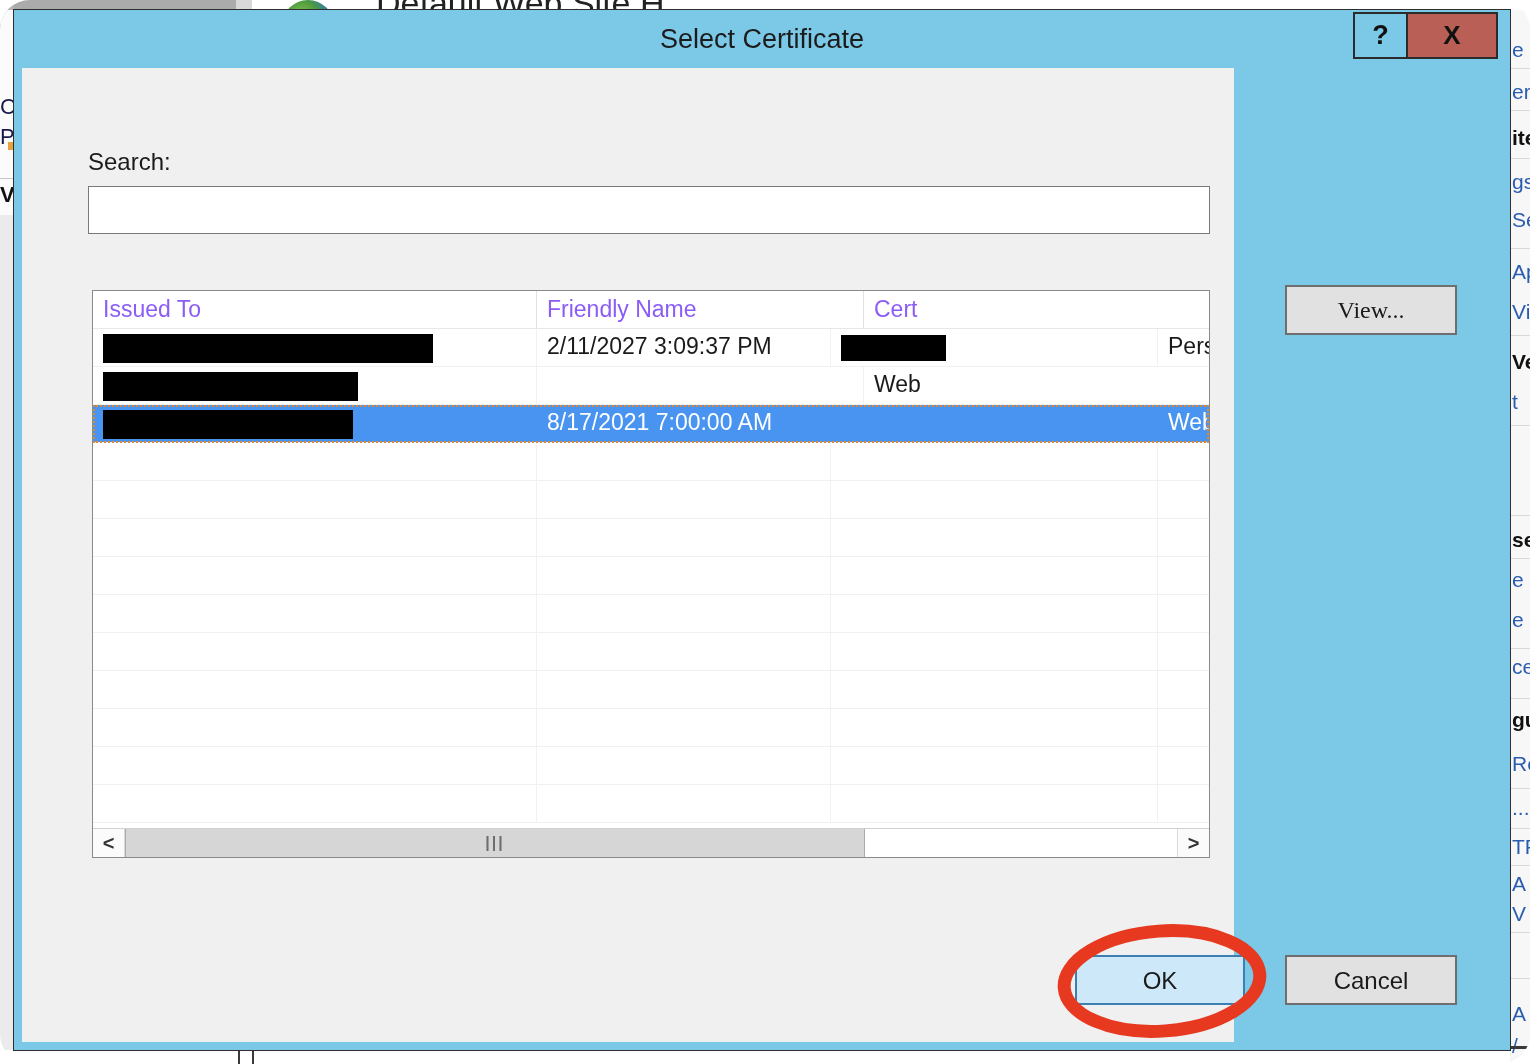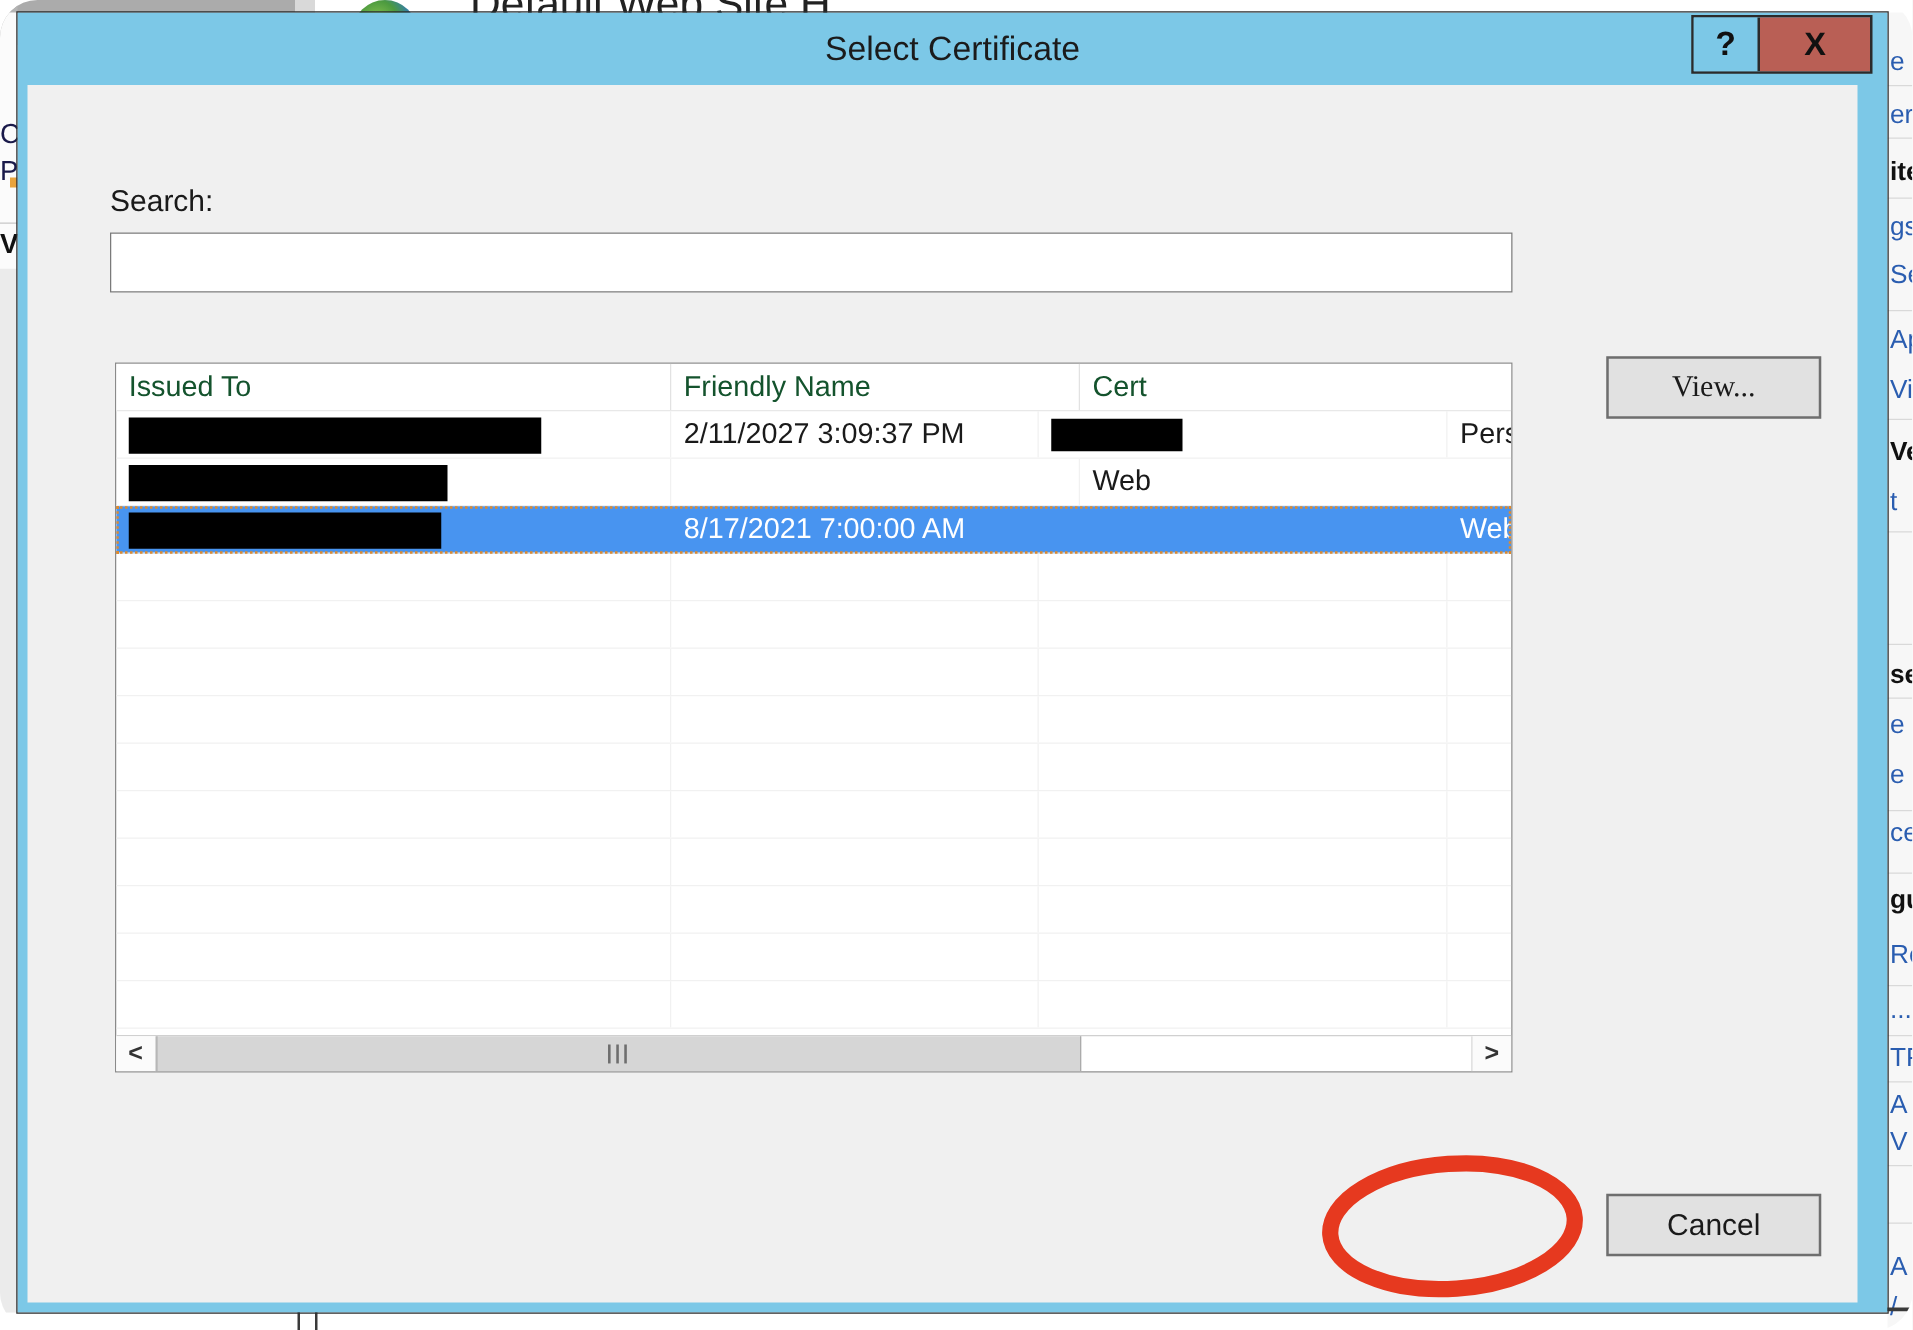--- a/index.html
+++ b/index.html
@@ -35,30 +35,30 @@
   .dialog { position:absolute; left:14px; top:10px; width:1496px; height:1040px;
             background:#7cc8e7; outline:1px solid #2e2e2e; z-index:2; }
   .titlebar { position:relative; width:100%; height:58px; }
   .title { position:absolute; left:0; right:0; top:14px; text-align:center; font-size:27px; color:#1b1b1b; }
   .winbtns { position:absolute; right:12px; top:2px; display:flex; border:2px solid #2b2b2b; height:47px; }
   .btn-help { width:53px; background:#7cc8e7; color:#111; font-size:27px; font-weight:bold;
               display:flex; align-items:center; justify-content:center; border-right:2px solid #2b2b2b; cursor:default; }
   .btn-close { width:88px; background:#b95f55; color:#111; font-size:26px; font-weight:bold;
                display:flex; align-items:center; justify-content:center; cursor:default; }
 
-  .dbody { position:absolute; left:8px; top:58px; width:1464px; height:974px; background:#f0f0f0; }
+  .dbody { position:absolute; left:8px; top:58px; width:1212px; height:974px; background:#f0f0f0; }
 
   .search-label { position:absolute; left:66px; top:80px; font-size:24px; color:#1a1a1a; }
   .search-input { position:absolute; left:66px; top:118px; width:1122px; height:48px; background:#ffffff;
                   border:1px solid #7a7a7a; font-size:22px; padding:0 8px; font-family:"Liberation Sans",sans-serif; }
 
   .cert-table { position:absolute; left:70px; top:222px; width:1118px; height:568px;
                 background:#ffffff; border:1px solid #8a8a8a; overflow:hidden; }
   .thead { display:flex; height:38px; background:#ffffff; border-bottom:1px solid #e8e8e8; }
-  .thead .hc { font-size:23px; color:#14532d; padding:5px 0 0 10px; border-right:1px solid #e2e2e2;
+  .thead .hc { font-size:23px; color:#8b5cf6; padding:5px 0 0 10px; border-right:1px solid #e2e2e2;
                white-space:nowrap; overflow:hidden; }
   .trow { display:flex; height:38px; border-bottom:1px solid #f1f1f1; position:relative; }
   .trow .tc { border-right:1px solid #f1f1f1; font-size:23px; color:#1a1a1a; padding:4px 0 0 10px;
               white-space:nowrap; overflow:hidden; }
   .c0 { width:444px; } .c1 { width:294px; } .c2 { width:327px; } .c3 { width:52px; flex:1; border-right:none !important; }
   .trow.sel { background:#4894f0; outline:2px dotted #dd8a2f; outline-offset:-2px; }
   .trow.sel .tc { color:#ffffff; border-right-color:transparent; }
   .redact { display:inline-block; background:#000; height:29px; margin-top:1px; vertical-align:top; }
   .redact.fn { height:26px; margin-top:2px; }
 
@@ -253,20 +253,23 @@
           <div class="sb-thumb">
             <span class="grip">|||</span>
           </div>
           <div class="sb-btn right">&gt;</div>
         </div>
       </div>
 
       <div class="btn view-btn">
         <div class="btn-inner">View...</div>
       </div>
+      <div class="btn ok-btn">
+        <div class="btn-inner">OK</div>
+      </div>
       <div class="btn cancel-btn">
         <div class="btn-inner">Cancel</div>
       </div>
 
       <svg class="annotation" viewBox="0 0 236 140">
         <ellipse cx="118" cy="70" rx="98" ry="50" fill="none" stroke="#e6391f" stroke-width="13" transform="rotate(-4 118 70)"></ellipse>
       </svg>
     </div>
   </div>
 </div>

